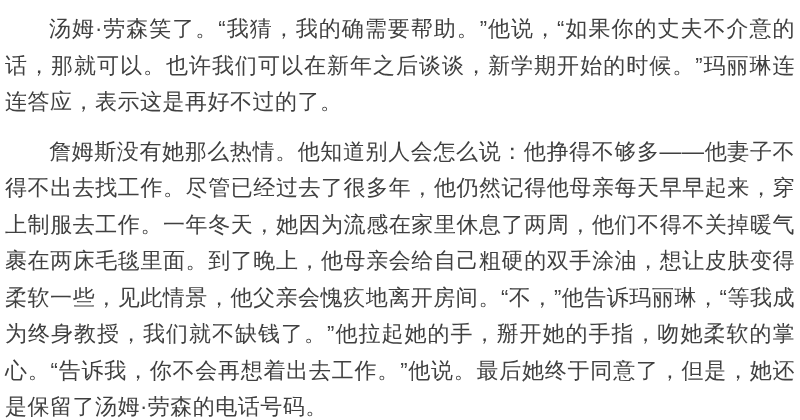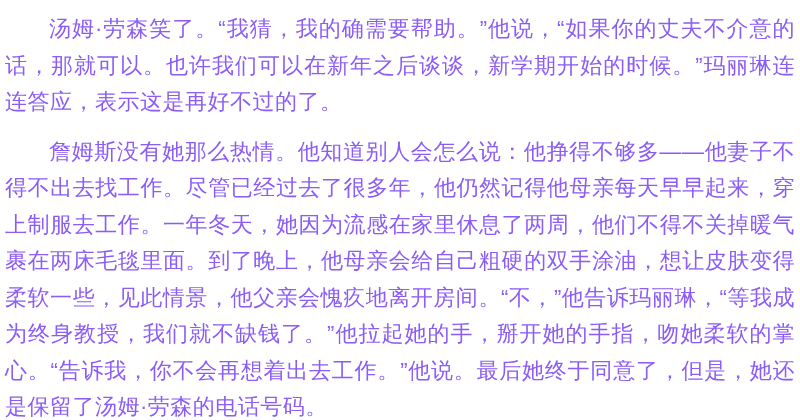--- a/index.html
+++ b/index.html
@@ -28,16 +28,16 @@
       text-indent: 2em;
       word-break: break-all;
     }
     .para + .para {
       margin-top: 13px;
     }
   </style>
 </head>
 <body style="background: rgb(255, 255, 255);">
 
-<div class="page" style="color: #8b5cf6; background: rgb(255, 255, 255);">
+<div class="page" style="color: #404040; background: rgb(255, 255, 255);">
   <p class="para">汤姆·劳森笑了。“我猜，我的确需要帮助。”他说，“如果你的丈夫不介意的话，那就可以。也许我们可以在新年之后谈谈，新学期开始的时候。”玛丽琳连连答应，表示这是再好不过的了。</p>
   <p class="para">詹姆斯没有她那么热情。他知道别人会怎么说：他挣得不够多——他妻子不得不出去找工作。尽管已经过去了很多年，他仍然记得他母亲每天早早起来，穿上制服去工作。一年冬天，她因为流感在家里休息了两周，他们不得不关掉暖气裹在两床毛毯里面。到了晚上，他母亲会给自己粗硬的双手涂油，想让皮肤变得柔软一些，见此情景，他父亲会愧疚地离开房间。“不，”他告诉玛丽琳，“等我成为终身教授，我们就不缺钱了。”他拉起她的手，掰开她的手指，吻她柔软的掌心。“告诉我，你不会再想着出去工作。”他说。最后她终于同意了，但是，她还是保留了汤姆·劳森的电话号码。</p>
 </div>
 
 </body></html>

